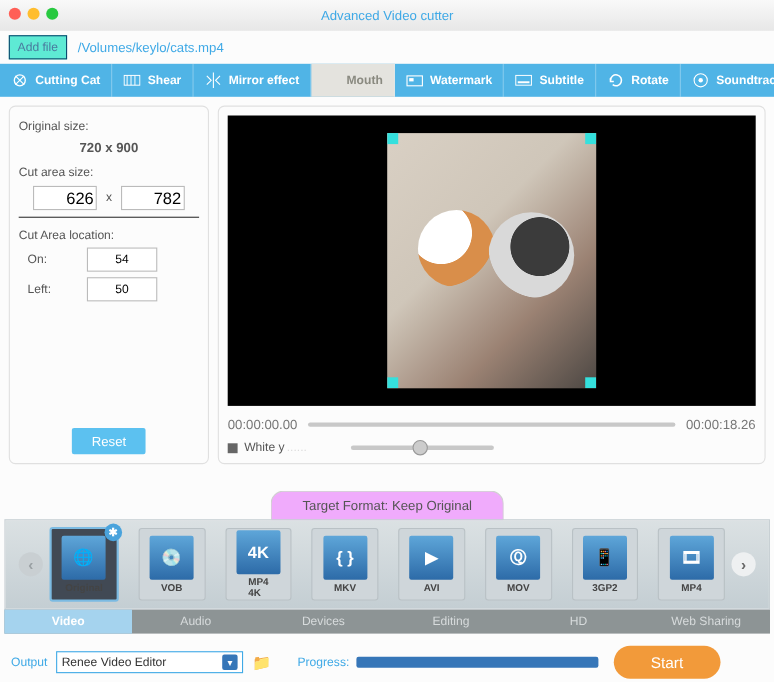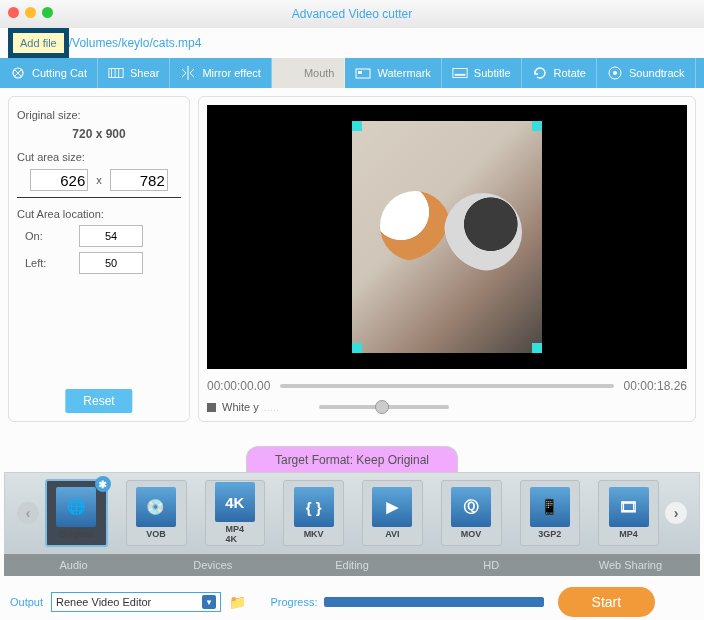--- a/index.html
+++ b/index.html
@@ -2,24 +2,24 @@
 <html><head>
 <meta charset="utf-8">
 <style>
 html,body{margin:0;padding:0;font-family:Arial,Helvetica,sans-serif;font-size:12px;background:#f4f4f4;}
 .app{width:704px;height:620px;background:#fcfcfc;position:relative;overflow:hidden;}
 .titlebar{height:28px;background:linear-gradient(#f9f9f9,#e7e7e7);position:relative;text-align:center;line-height:28px;color:#3fa9e6;font-size:12px;}
 .traffic{position:absolute;left:8px;top:7px;display:flex;gap:6px;}
 .traffic span{width:11px;height:11px;border-radius:50%;display:block;}
 .tr{background:#ff5f57;} .ty{background:#ffbd2e;} .tg{background:#28c940;}
 .pathrow{height:30px;display:flex;align-items:center;padding:0 8px;background:#fcfcfc;}
-.addfile{border:5px solid #0c4a6e;background:#fef9c3;color:#4a7a9e;font-size:11px;padding:4px 7px;}
+.addfile{border:1px solid #0c4a6e;background:#5eead4;color:#4a7a9e;font-size:11px;padding:4px 7px;margin-right:10px;}
 .path{color:#3fa9e6;font-size:12px;}
 .toolbar{height:30px;background:#50b4e6;display:flex;color:#fff;font-size:11px;}
-.tbtn{display:flex;align-items:center;gap:6px;padding:0 10px;border-right:1px solid rgba(255,255,255,0.3);white-space:nowrap;}
+.tbtn{display:flex;align-items:center;gap:6px;padding:0 10px;border-right:1px solid rgba(255,255,255,0.3);white-space:nowrap;font-weight:bold;}
 .tbtn .ic{width:16px;height:16px;display:flex;align-items:center;justify-content:center;}
 .tbtn.active{background:#e4e3de;color:#8a8a80;}
 .main{display:flex;padding:8px;gap:8px;height:342px;box-sizing:border-box;}
 .sidebar{width:182px;border:1px solid #e0e0e0;border-radius:6px;padding:8px;box-sizing:border-box;position:relative;color:#555;}
 .sidebar .lbl{margin:4px 0;font-size:11px;}
 .dimbox{text-align:center;font-size:12px;font-weight:bold;margin:6px 0 10px;}
 .wh{display:flex;align-items:center;justify-content:center;margin:6px 0;}
 .wh input{width:52px;height:18px;text-align:right;border:1px solid #bbb;font-size:15px;}
 .wh span{margin:0 8px;font-size:11px;}
 .line{height:1px;background:#333;margin:6px 0 10px;}
@@ -230,20 +230,21 @@
       <div class="fitem">
         <div class="thumb">📱</div>
         <span>3GP2</span>
       </div>
       <div class="fitem">
         <div class="thumb">🎞</div>
         <span>MP4</span>
       </div>
     </div>
 <div class="cattabs" id="cattabs">
+      <div class="on">Video</div>
       <div>Audio</div>
       <div>Devices</div>
       <div>Editing</div>
       <div>HD</div>
       <div>Web Sharing</div>
     </div>
 
 <div class="footer">
   <span>Output</span>
   <div class="selbox">

